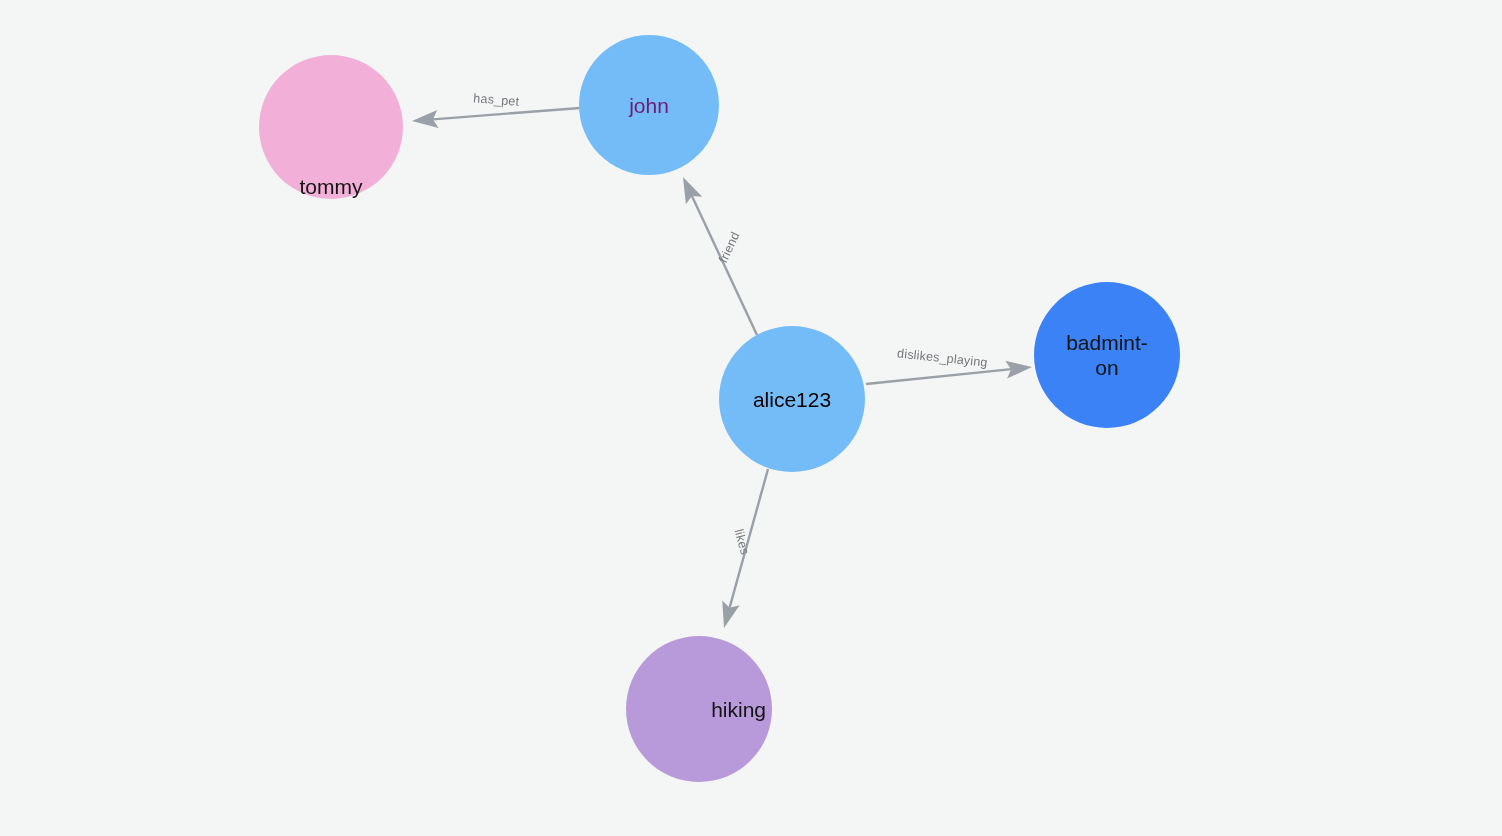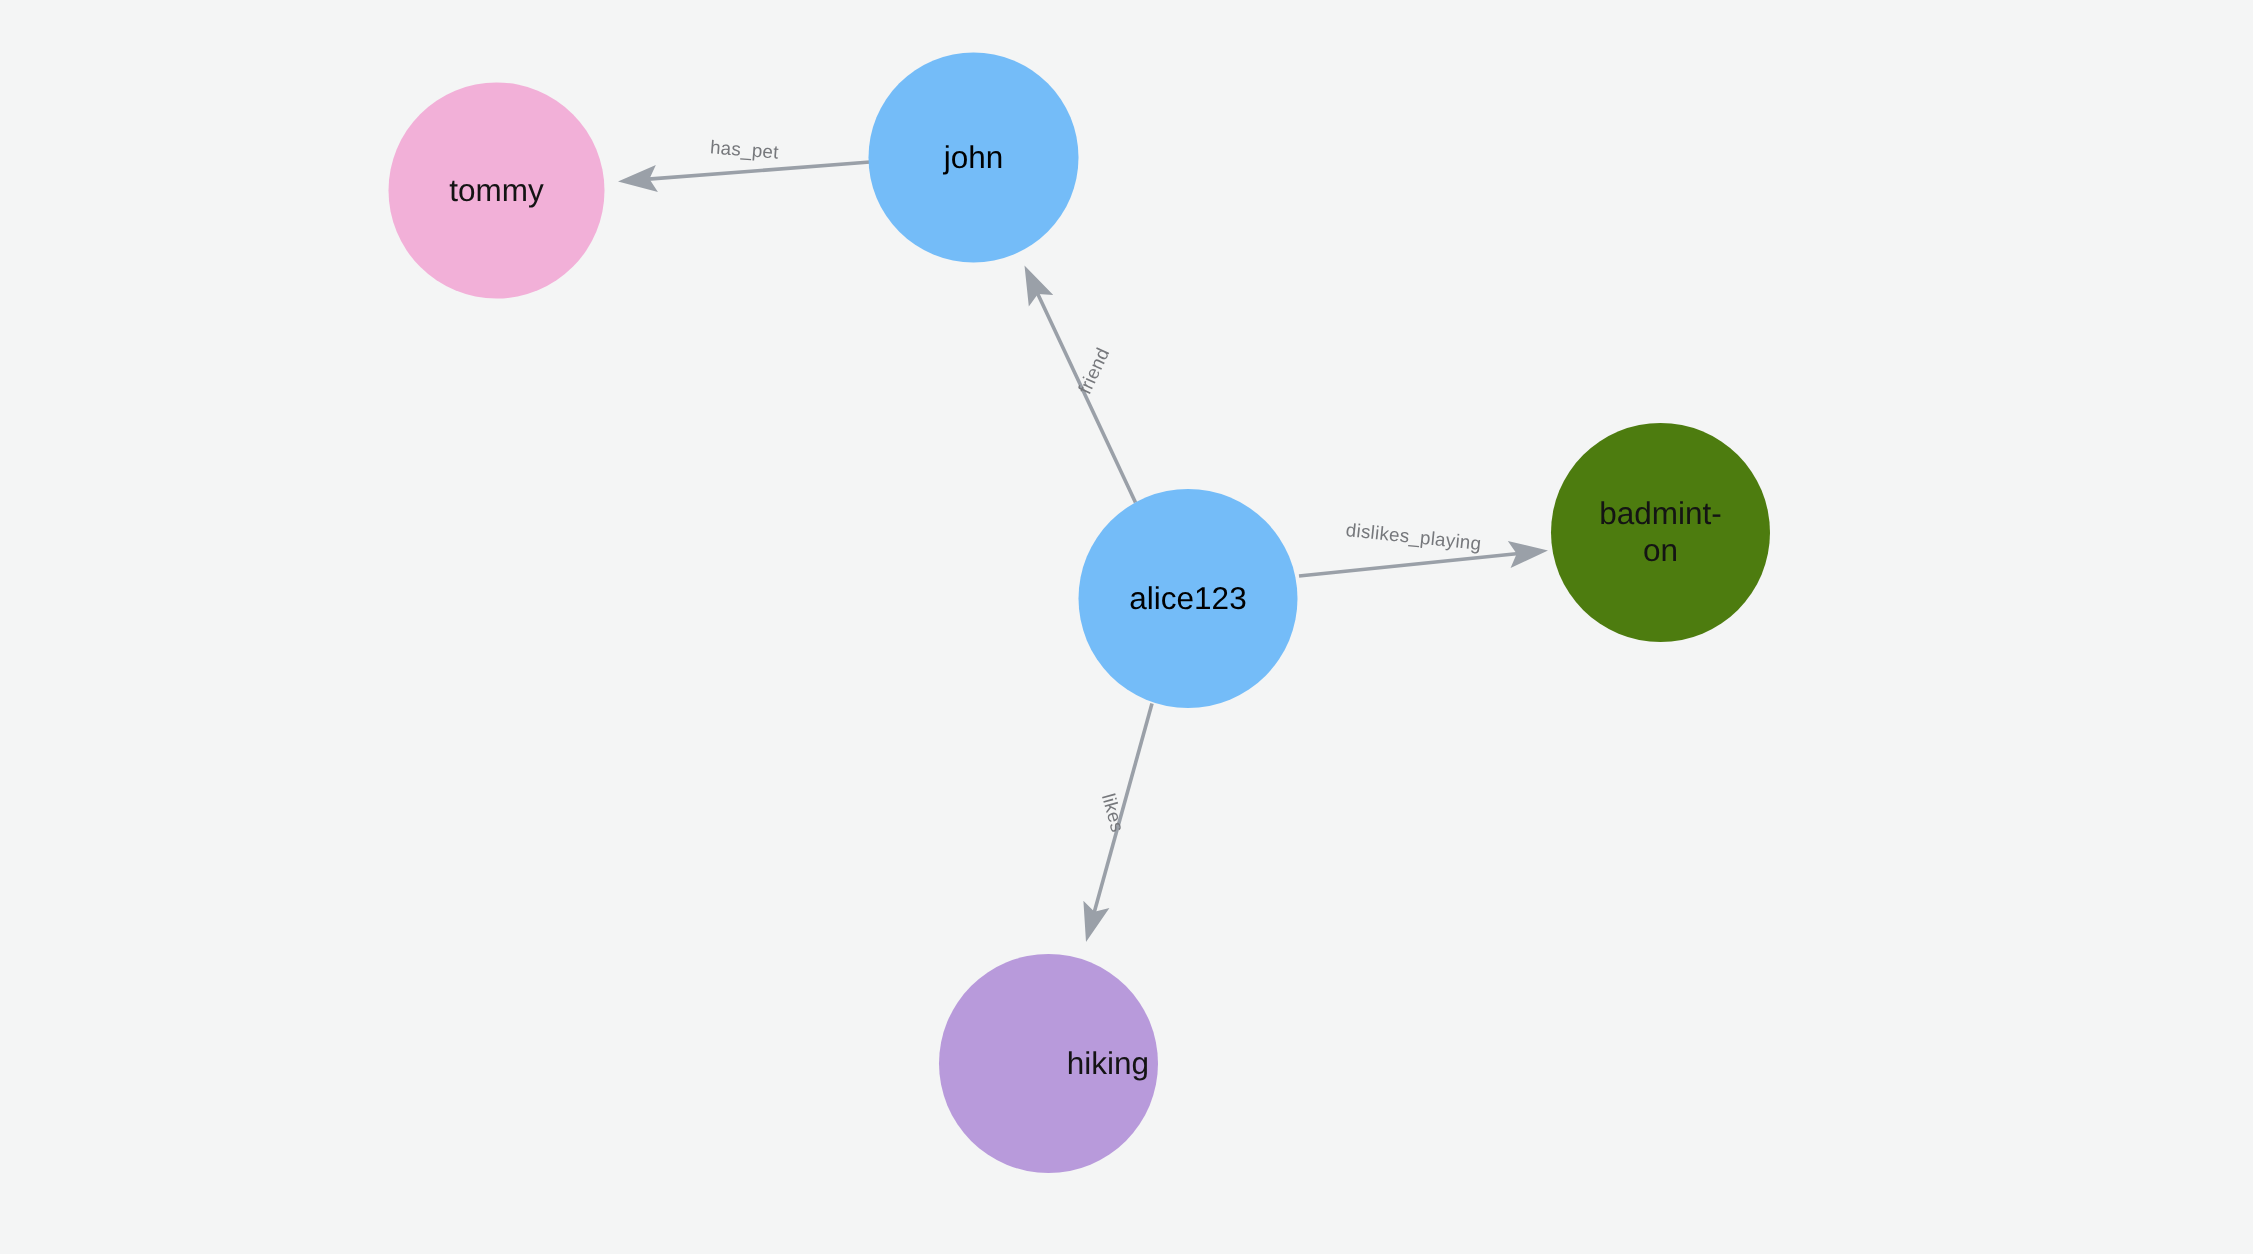--- a/index.html
+++ b/index.html
@@ -81,30 +81,30 @@
         <polygon points="1032,367 1007.0521686349566,378.601970099141 1011.1092625177657,369.1394128746867 1005.2183861709395,360.6956236857974" class="edge-head" fill="#9aa0a8"></polygon>
         <text class="edge-label" x="942" y="362" text-anchor="middle" fill="#76787c" transform="rotate(5.9 942 362)">dislikes_playing</text>
       </g>
       <g>
         <line class="edge-line" x1="768" y1="469" x2="728.8007053896214" y2="610.6519964329592" stroke="#9aa0a8"></line>
         <polygon points="724,628 722.2603504459327,600.5414199305749 729.6008229545583,607.7606625051191 739.6083540129736,605.3421253201961" class="edge-head" fill="#9aa0a8"></polygon>
         <text class="edge-label" x="738" y="543" text-anchor="middle" fill="#76787c" transform="rotate(74.5 738 543)">likes</text>
       </g>
     </svg>
   <div id="node-layer">
-      <div class="node" style="left: 259px; top: 55px; width: 144px; height: 144px; background: rgb(242, 176, 216);">
+      <div class="node" style="left: 259px; top: 55px; width: 144px; height: 144px; background: rgb(242, 176, 216); align-items: flex-end;">
         <span class="node-label" style="color: rgb(20, 20, 20);">tommy</span>
       </div>
       <div class="node" style="left: 579px; top: 35px; width: 140px; height: 140px; background: rgb(116, 188, 248);">
-        <span class="node-label" style="color: #000000;">john</span>
+        <span class="node-label" style="color: #701a75;">john</span>
       </div>
       <div class="node" style="left: 719px; top: 326px; width: 146px; height: 146px; background: rgb(116, 188, 248);">
         <span class="node-label" style="color: #000000;">alice123</span>
       </div>
-      <div class="node" style="left: 1034px; top: 282px; width: 146px; height: 146px; background: #4d7c0f;">
+      <div class="node" style="left: 1034px; top: 282px; width: 146px; height: 146px; background: #3b82f6;">
         <span class="node-label" style="color: rgb(20, 20, 20);">badmint-
 on</span>
       </div>
       <div class="node" style="left: 626px; top: 636px; width: 146px; height: 146px; background: rgb(184, 154, 219); justify-content: flex-end;">
         <span class="node-label" style="color: rgb(20, 20, 20);">hiking</span>
       </div>
     </div>
 </div>
 
 </body></html>

